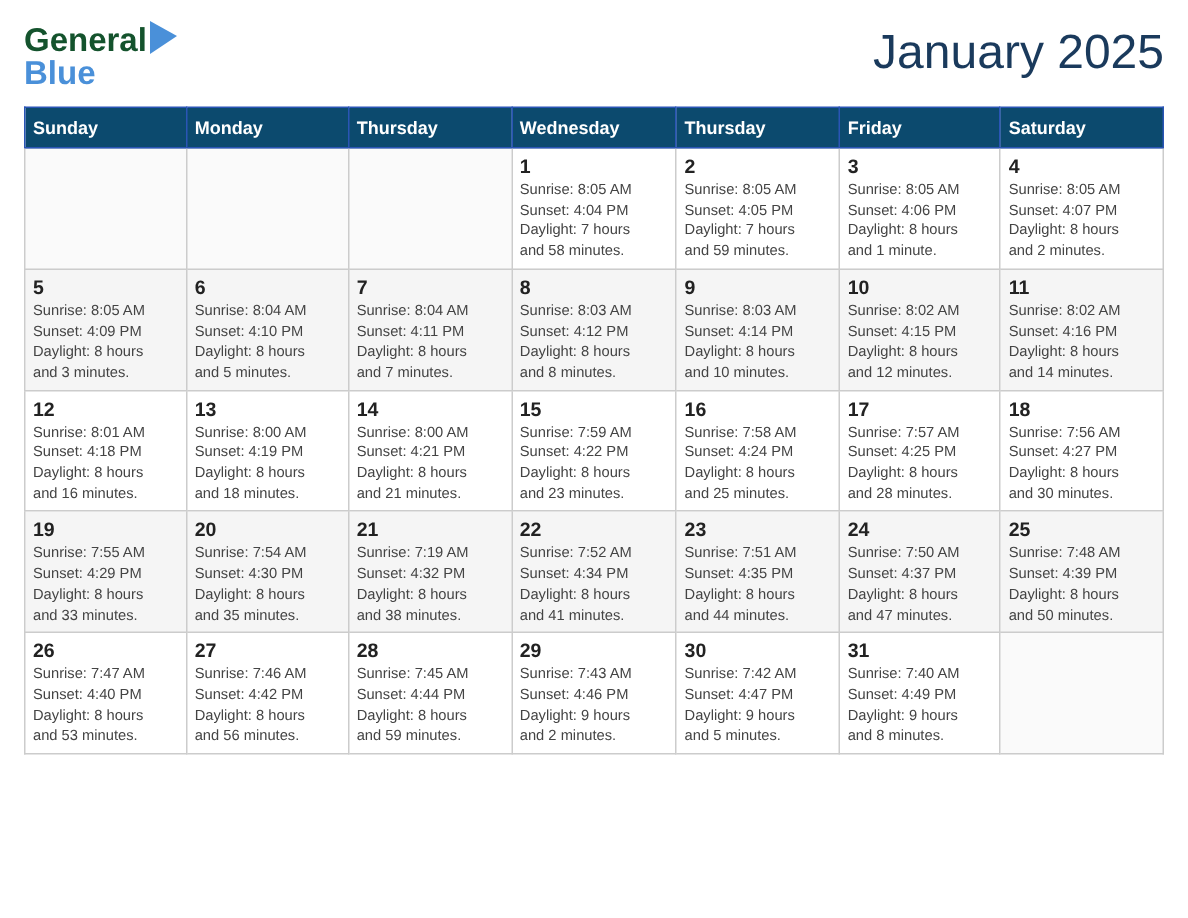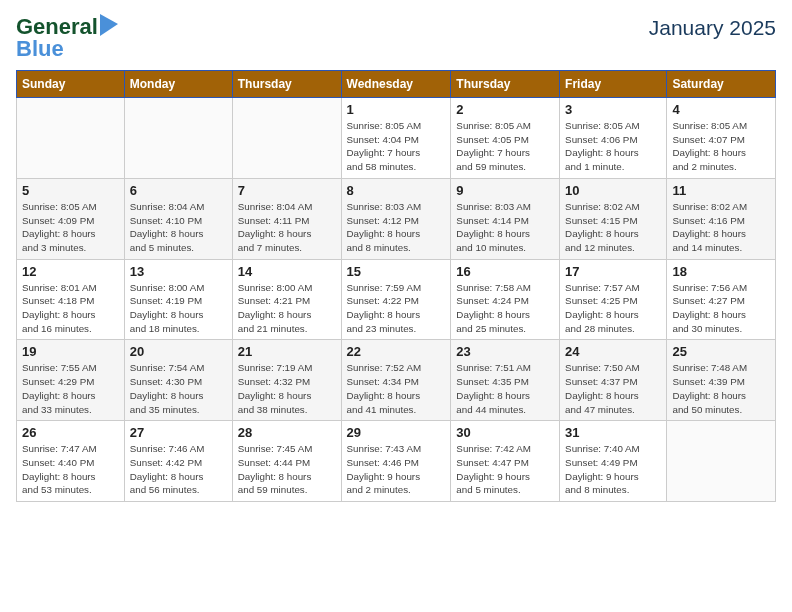--- a/index.html
+++ b/index.html
@@ -23,35 +23,35 @@
     .logo-text {
       font-size: 22px;
       font-weight: bold;
       color: #14532d;
       line-height: 1;
     }
     .title-area {
       text-align: right;
     }
     .calendar-title {
-      font-size: 21px;
+      font-size: 32px;
       color: #1a3a5c;
       font-weight: normal;
     }
     .calendar-subtitle {
       font-size: 15px;
       color: #555;
     }
     table {
       width: 100%;
       border-collapse: collapse;
       font-size: 10.5px;
     }
     thead tr th {
-      background: #a16207;
+      background: #0c4a6e;
       color: #fff;
       text-align: left;
       padding: 6px 5px;
       font-size: 12px;
       font-weight: bold;
       border: 1px solid #2a55b5;
     }
     tbody tr td {
       vertical-align: top;
       border: 1px solid #ccc;

